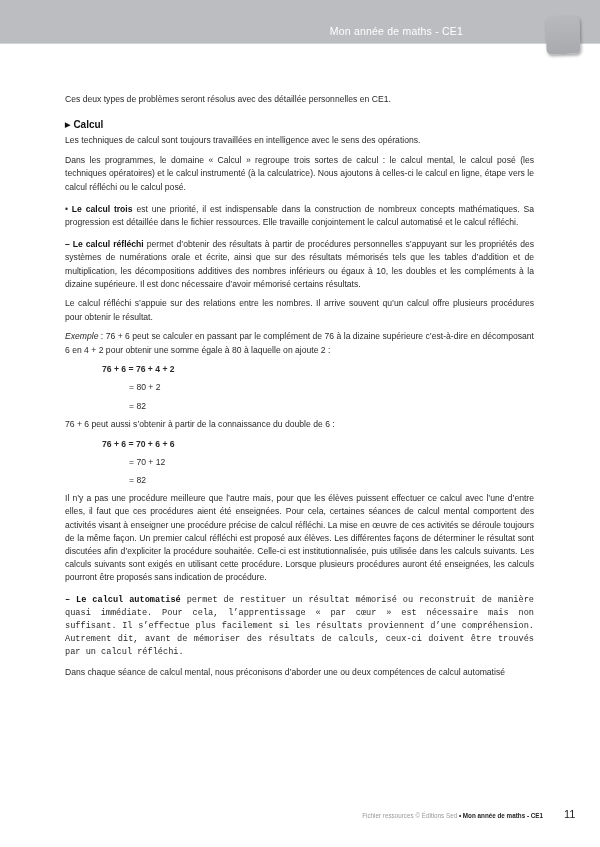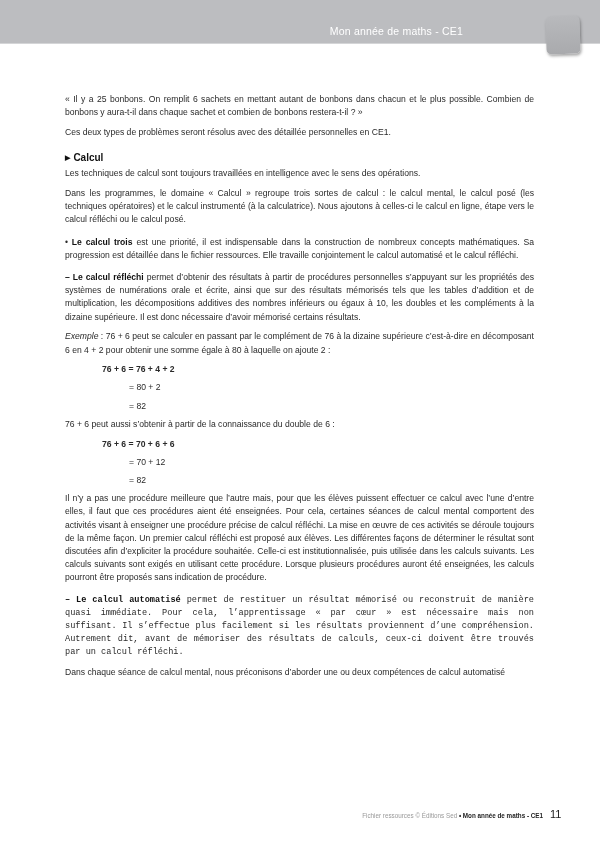--- a/index.html
+++ b/index.html
@@ -38,52 +38,52 @@
   b { color: #111; }
   .eq { margin: 0 0 5px 0; white-space: pre; }
   .eq.first { padding-left: 37px; font-weight: bold; }
   .eq.cont { padding-left: 64px; }
   .footer {
     position: absolute; top: 812px; right: 57px;
     font-size: 6.3px; color: #999;
   }
   .footer b { color: #222; }
   .page-num {
-    position: absolute; top: 808px; left: 550px;
+    position: absolute; top: 808px; left: 564px;
     font-size: 11px; color: #222;
   }
 </style>
 </head>
 <body>
 
 <div class="header-band">
   <span class="header-title">Mon année de maths - CE1</span>
 </div>
 <div class="header-tab"></div>
 
 <div class="content">
-  <p>« Il y a 25 bonbons. On remplit 6 sachets en mettant autant de bonbons dans chacun et le plus possible. Combien de bonbons y aura-t-il dans chaque sachet et combien de bonbons restera-t-il ? »</p>
   <p>Ces deux types de problèmes seront résolus avec des détaillée personnelles en CE1.</p>
 
   <div class="section-title">
     <span class="arrow">▶</span><span>Calcul</span>
   </div>
 
   <p>Les techniques de calcul sont toujours travaillées en intelligence avec le sens des opérations.</p>
   <p>Dans les programmes, le domaine « Calcul » regroupe trois sortes de calcul : le calcul mental, le calcul posé (les techniques opératoires) et le calcul instrumenté (à la calculatrice). Nous ajoutons à celles-ci le calcul en ligne, étape vers le calcul réfléchi ou le calcul posé.</p>
 
   <p style="margin-top:9px;">
     <span>•</span>
     <b>Le calcul trois</b><span> est une priorité, il est indispensable dans la construction de nombreux concepts mathématiques. Sa progression est détaillée dans le fichier ressources. Elle travaille conjointement le calcul automatisé et le calcul réfléchi.</span>
   </p>
 
   <p style="margin-top:9px;">
     <b>– Le calcul réfléchi</b><span> permet d’obtenir des résultats à partir de procédures personnelles s’appuyant sur les propriétés des systèmes de numérations orale et écrite, ainsi que sur des résultats mémorisés tels que les tables d’addition et de multiplication, les décompositions additives des nombres inférieurs ou égaux à 10, les doubles et les compléments à la dizaine supérieure. Il est donc nécessaire d’avoir mémorisé certains résultats.</span>
   </p>
 
+  <p>Le calcul réfléchi s’appuie sur des relations entre les nombres. Il arrive souvent qu’un calcul offre plusieurs procédures pour obtenir le résultat.</p>
 
   <p>
     <i>Exemple</i><span> : 76 + 6 peut se calculer en passant par le complément de 76 à la dizaine supérieure c’est-à-dire en décomposant 6 en 4 + 2 pour obtenir une somme égale à 80 à laquelle on ajoute 2 :</span>
   </p>
   <div class="eq first">76 + 6 = 76 + 4 + 2</div>
   <div class="eq cont">= 80 + 2</div>
   <div class="eq cont">= 82</div>
 
   <p>76 + 6 peut aussi s’obtenir à partir de la connaissance du double de 6 :</p>
   <div class="eq first">76 + 6 = 70 + 6 + 6</div>

